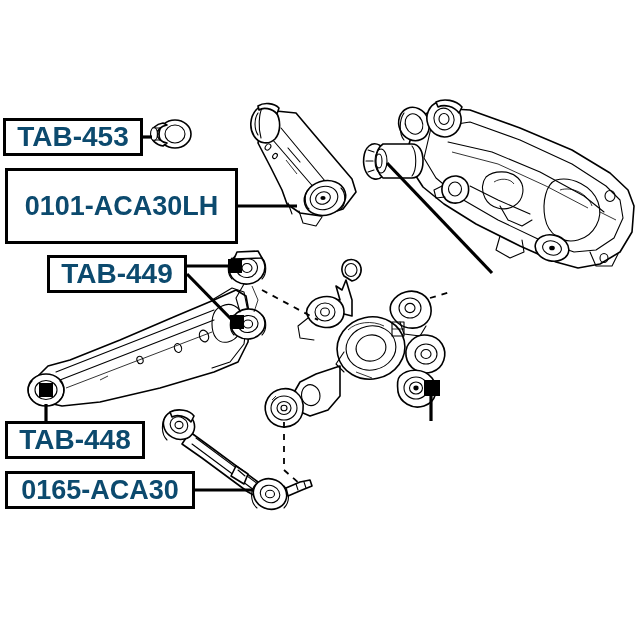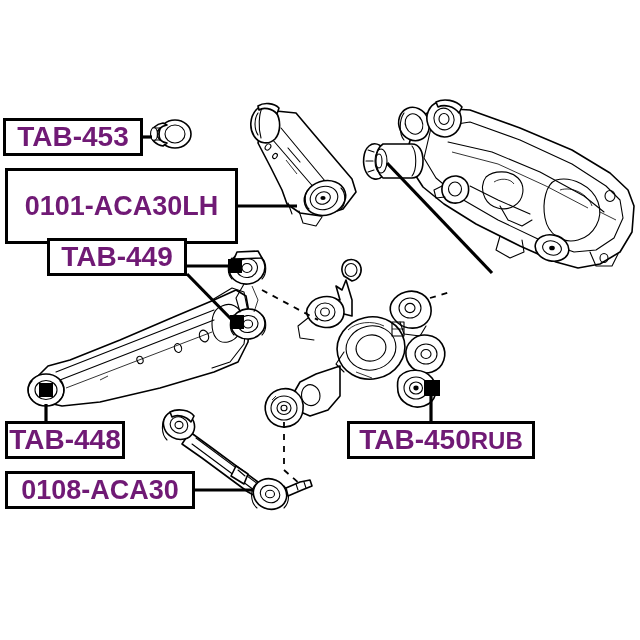--- a/index.html
+++ b/index.html
@@ -29,29 +29,29 @@
     border: 3px solid #000000;
     display: flex;
     flex-direction: column;
     align-items: center;
     justify-content: center;
     z-index: 5;
   }
   .label-text {
     font-family: "Liberation Sans", sans-serif;
     font-weight: bold;
-    color: #701a75;
+    color: #0c4a6e;
     white-space: nowrap;
     letter-spacing: 0px;
     line-height: 1.0;
   }
   .lbl-453 { left: 3px;  top: 118px; width: 140px; height: 38px; }
   .lbl-aca30rhlh { left: 5px; top: 168px; width: 233px; height: 76px; }
-  .lbl-449 { left: 47px; top: 238px; width: 140px; height: 38px; }
-  .lbl-448 { left: 5px;  top: 421px; width: 120px; height: 38px; text-align: center; }
+  .lbl-449 { left: 47px; top: 255px; width: 140px; height: 38px; }
+  .lbl-448 { left: 5px;  top: 421px; width: 140px; height: 38px; text-align: center; }
   .lbl-aca30 { left: 5px; top: 471px; width: 190px; height: 38px; }
   .lbl-451 { left: 437px; top: 273px; width: 143px; height: 39px; }
   .lbl-450rub { left: 347px; top: 421px; width: 188px; height: 38px; }
 
   .t28 { font-size: 28px; }
   .t27 { font-size: 27px; }
   .row {
     display: flex;
     align-items: baseline;
     justify-content: center;
@@ -322,24 +322,18 @@
 
   <div class="label-box lbl-449">
     <span class="label-text t28">TAB-449</span>
   </div>
 
   <div class="label-box lbl-448">
     <span class="label-text t28">TAB-448</span>
   </div>
 
   <div class="label-box lbl-aca30">
-    <span class="label-text t27">0108-ACA30</span>
-  </div>
-
-
-  <div class="label-box lbl-450rub">
-    <div class="row">
-      <span class="label-text t28">TAB-450</span>
-        <span class="label-text sfx">RUB</span>
-    </div>
-  </div>
+    <span class="label-text t27">0165-ACA30</span>
+  </div>
+
+
 
 </div>
 
 </body></html>

